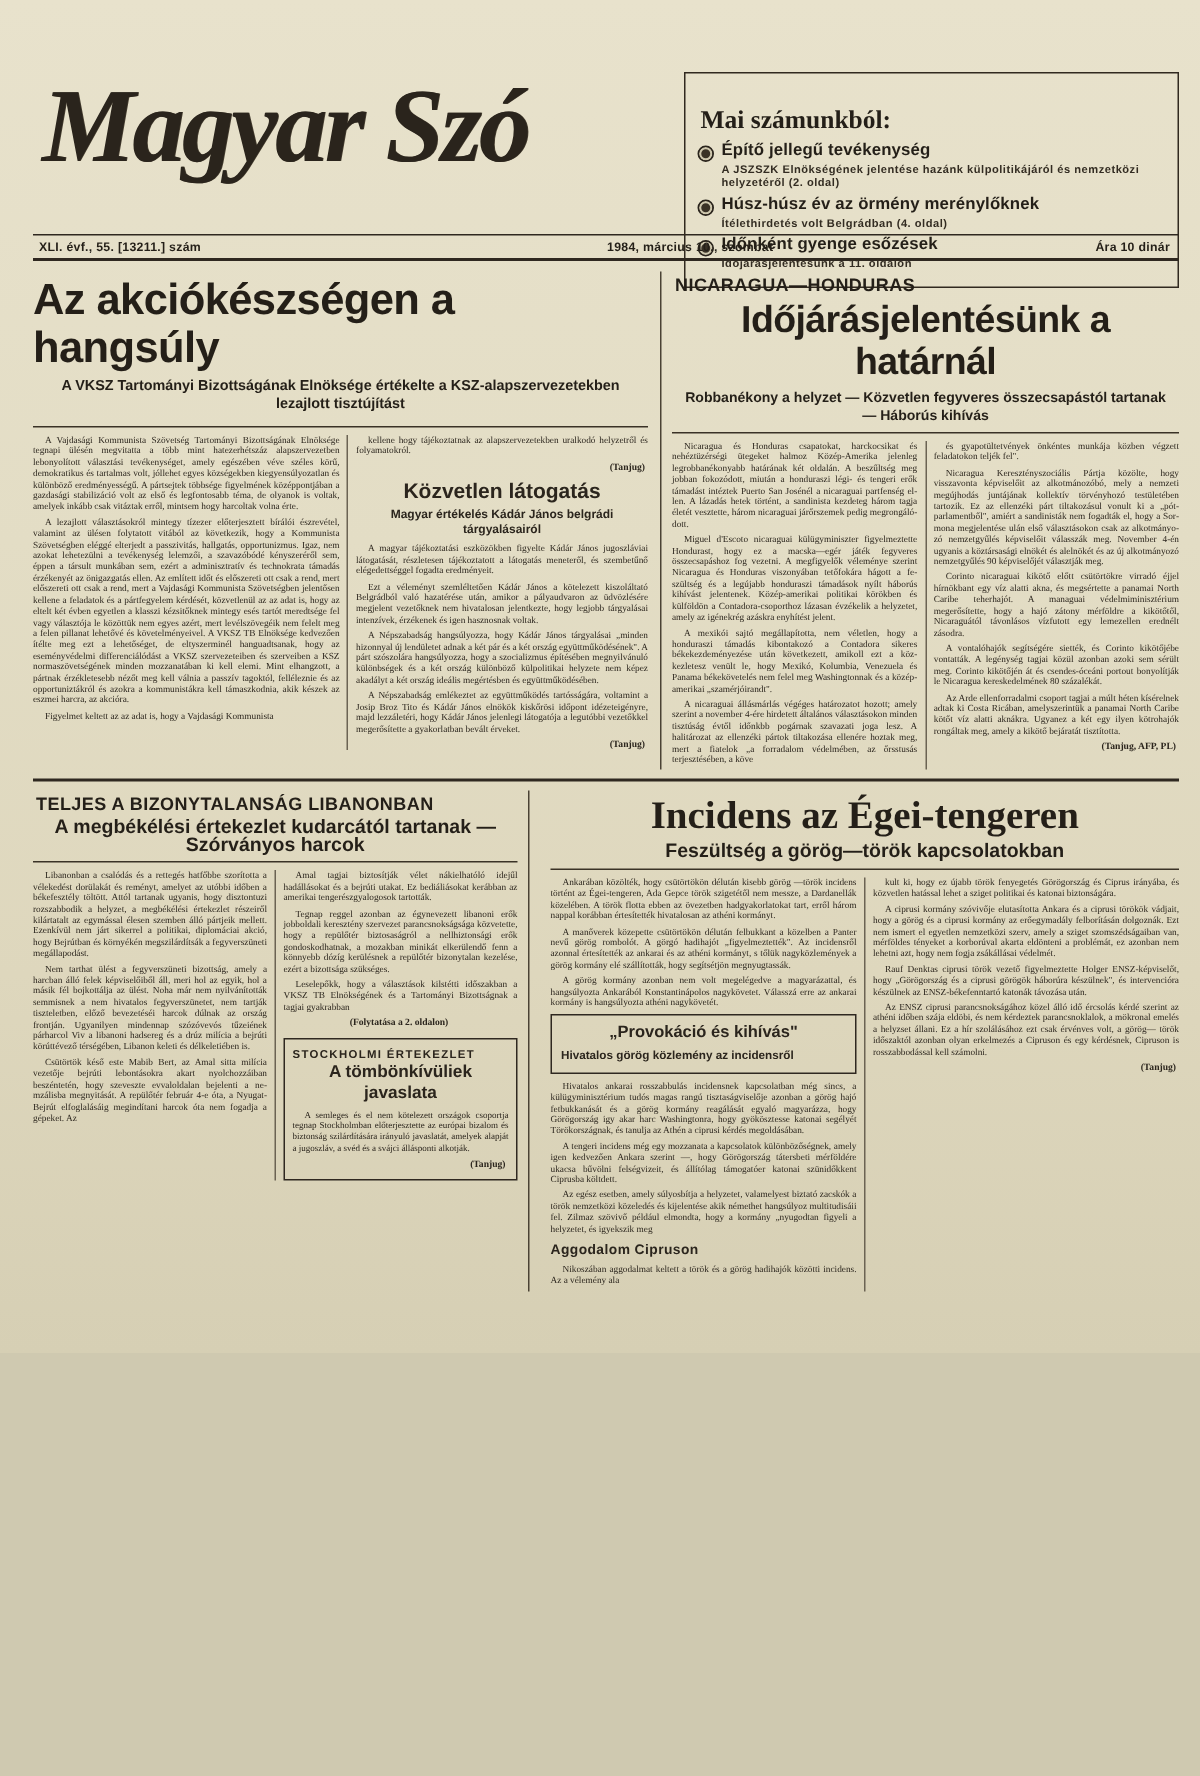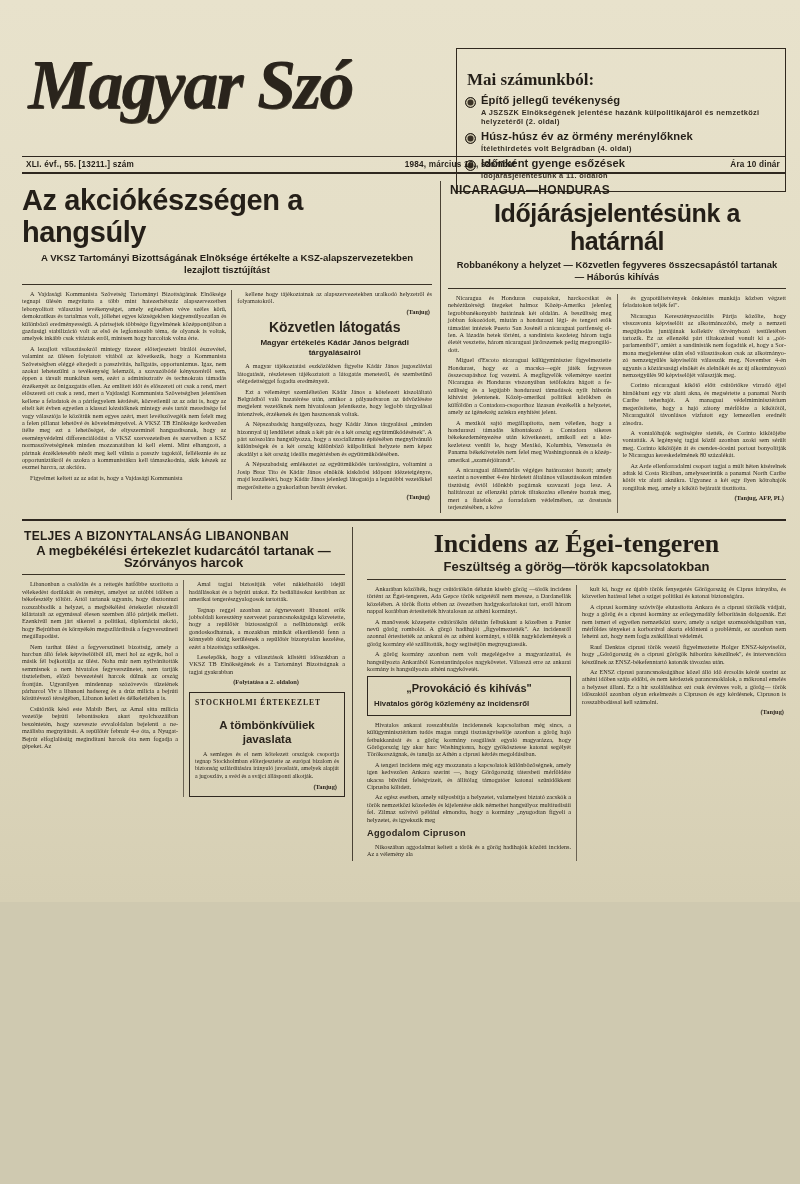--- a/index.html
+++ b/index.html
@@ -180,23 +180,23 @@
   }
 
   
   .inset{
     border:1.4px solid #2f2820;
     padding:5px 5px 6px 5px;
     margin-top:6px;
     box-sizing:border-box;
   }
   .inset-kicker{
-    font-family:Liberation Serif, serif;
+    font-family:Liberation Sans, sans-serif;
     font-weight:bold;font-size:7.6px;line-height:9.4px;
-    letter-spacing:0.9px;margin-bottom:12px;
+    letter-spacing:0.9px;margin-bottom:2px;
   }
   .inset-head{
     font-family:"Liberation Sans", sans-serif;
     font-weight:bold;font-size:11.5px;line-height:13.5px;
     text-align:center;margin-bottom:5px;
   }
   .inset .col{font-size:6px;line-height:7.2px;}
 
   .boxquote{
     border:1.3px solid #2f2820;

